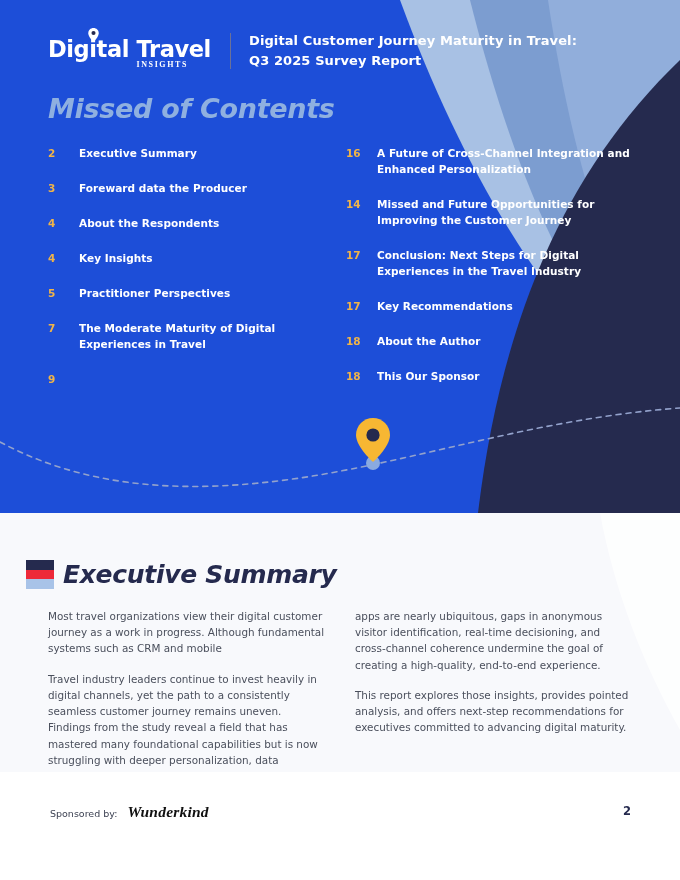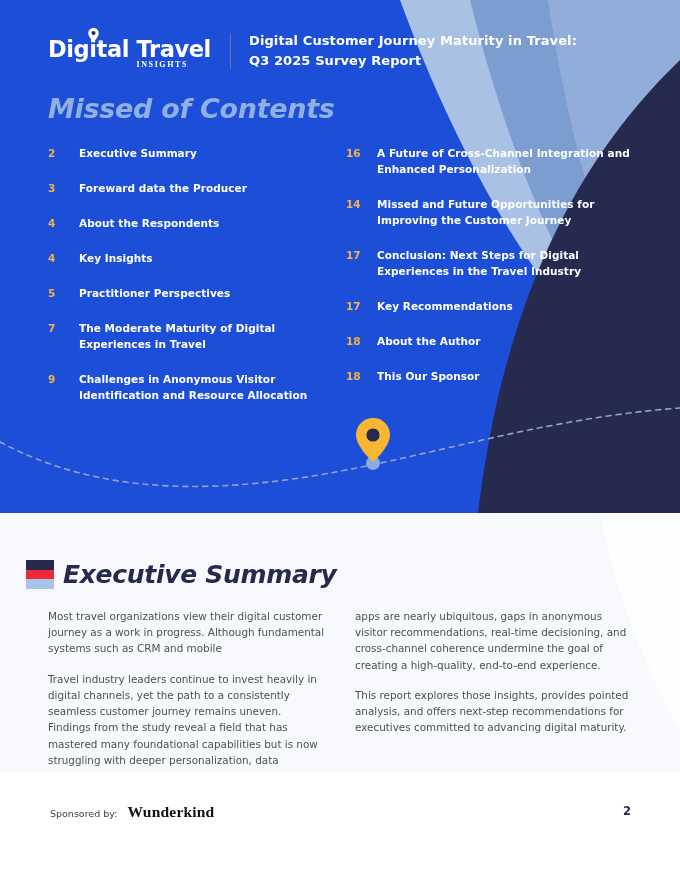--- a/index.html
+++ b/index.html
@@ -233,20 +233,21 @@
     color: #3c4152;
     font-family: "DejaVu Sans", sans-serif;
     margin-right: 10px;
   }
   .sponsor-name {
     font-size: 15.5px;
     font-weight: 700;
     color: #111111;
     font-family: "Liberation Serif", "DejaVu Serif", serif;
     letter-spacing: 0.2px;
+    font-style: italic;
   }
   .page-num {
     position: absolute;
     right: 49px;
     top: 32px;
     font-size: 11.5px;
     font-weight: 700;
     color: #252a4e;
     font-family: "DejaVu Sans", sans-serif;
   }
@@ -303,21 +304,20 @@
         <div class="toc-item">
           <div class="toc-num">5</div>
           <div class="toc-label">Practitioner Perspectives</div>
         </div>
         <div class="toc-item">
           <div class="toc-num">7</div>
           <div class="toc-label">The Moderate Maturity of Digital Experiences in Travel</div>
         </div>
         <div class="toc-item">
           <div class="toc-num">9</div>
-          <div class="toc-label">Challenges in Anonymous Visitor Identification and Resource Allocation</div>
         </div>
       </div>
     <div class="toc-col right" id="toc-right">
         <div class="toc-item">
           <div class="toc-num">16</div>
           <div class="toc-label">A Future of Cross-Channel Integration and Enhanced Personalization</div>
         </div>
         <div class="toc-item">
           <div class="toc-num">14</div>
           <div class="toc-label">Missed and Future Opportunities for Improving the Customer Journey</div>
@@ -361,21 +361,21 @@
       </span>
       <span class="sec-title">Executive Summary</span>
     </div>
 
     <div class="body-cols">
       <div class="body-col" id="col-left">
           <p>Most travel organizations view their digital customer journey as a work in progress. Although fundamental systems such as CRM and mobile</p>
           <p>Travel industry leaders continue to invest heavily in digital channels, yet the path to a consistently seamless customer journey remains uneven. Findings from the study reveal a field that has mastered many foundational capabilities but is now struggling with deeper personalization, data integration, and post-trip engagement.</p>
         </div>
       <div class="body-col" id="col-right">
-          <p>apps are nearly ubiquitous, gaps in anonymous visitor recommendations, real-time decisioning, and cross-channel coherence undermine the goal of creating a high-quality, end-to-end experience.</p>
+          <p>apps are nearly ubiquitous, gaps in anonymous visitor identification, real-time decisioning, and cross-channel coherence undermine the goal of creating a high-quality, end-to-end experience.</p>
           <p>This report explores those insights, provides pointed analysis, and offers next-step recommendations for executives committed to advancing digital maturity.</p>
         </div>
     </div>
   </div>
 
   <div class="footer">
     <div class="footer-left">
       <span class="sponsor-label">Sponsored by:</span>
       <span class="sponsor-name">Wunderkind</span>
     </div>

